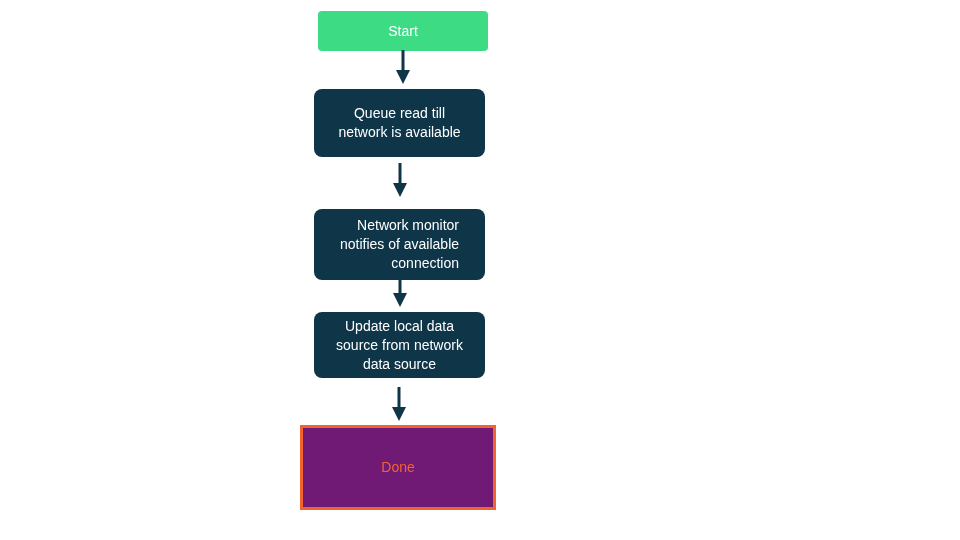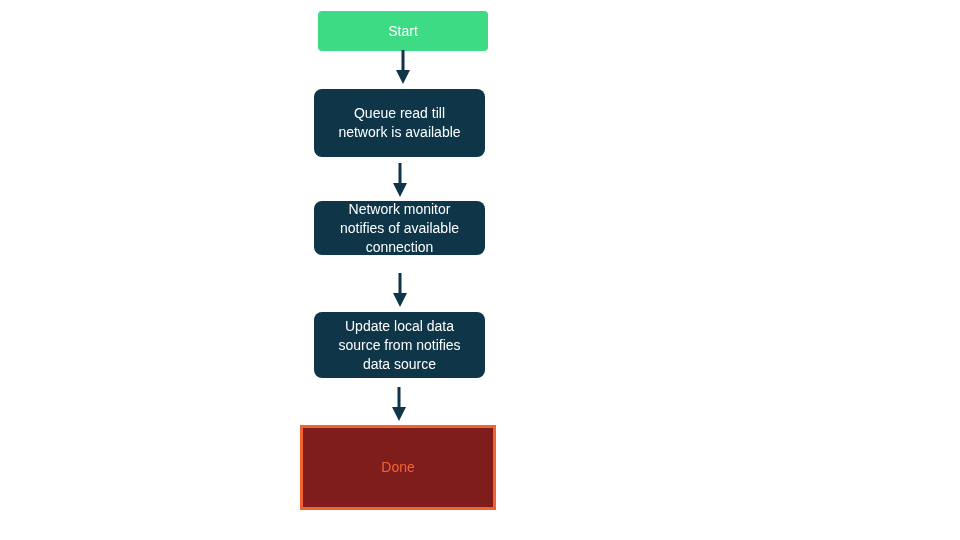--- a/index.html
+++ b/index.html
@@ -33,26 +33,26 @@
   }
   .node-process {
     left: 314px;
     width: 171px;
     background: #0e3548;
     color: #ffffff;
     border-radius: 8px;
     padding: 6px 2px;
   }
   .node-queue    { top: 89px;  height: 68px; }
-  .node-monitor  { top: 201px; height: 54px; }
+  .node-monitor  { top: 209px; height: 71px; text-align: right; }
   .node-update   { top: 312px; height: 66px; }
   .node-done {
     left: 300px; top: 425px;
     width: 196px; height: 85px;
-    background: #7f1d1d;
+    background: #701a75;
     border: 3px solid #f2642f;
     color: #f2642f;
     border-radius: 0;
   }
   .flow-arrow {
     position: absolute;
     width: 16px; height: 34px;
   }
   .arrow-1 { left: 395px; top: 50px; }
   .arrow-2 { left: 392px; top: 163px; }
@@ -82,21 +82,21 @@
   <div class="node node-process node-monitor">Network monitor
 notifies of available
 connection</div>
 
   <svg class="flow-arrow arrow-3" viewBox="0 0 16 34">
     <line x1="8" y1="0" x2="8" y2="22" stroke="#0e3548" stroke-width="3"></line>
     <polygon points="1,20 15,20 8,34" fill="#0e3548"></polygon>
   </svg>
 
   <div class="node node-process node-update">Update local data
-source from notifies
+source from network
 data source</div>
 
   <svg class="flow-arrow arrow-4" viewBox="0 0 16 34">
     <line x1="8" y1="0" x2="8" y2="22" stroke="#0e3548" stroke-width="3"></line>
     <polygon points="1,20 15,20 8,34" fill="#0e3548"></polygon>
   </svg>
 
   <div class="node node-done">Done</div>
 
 </div>

